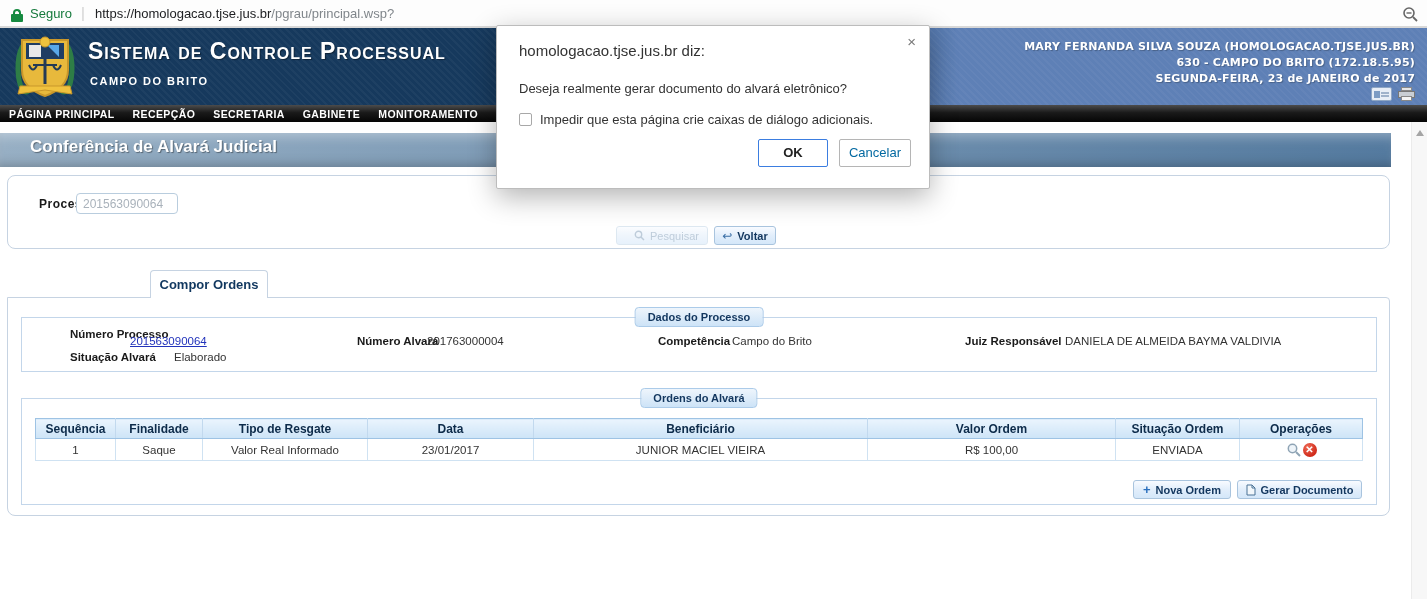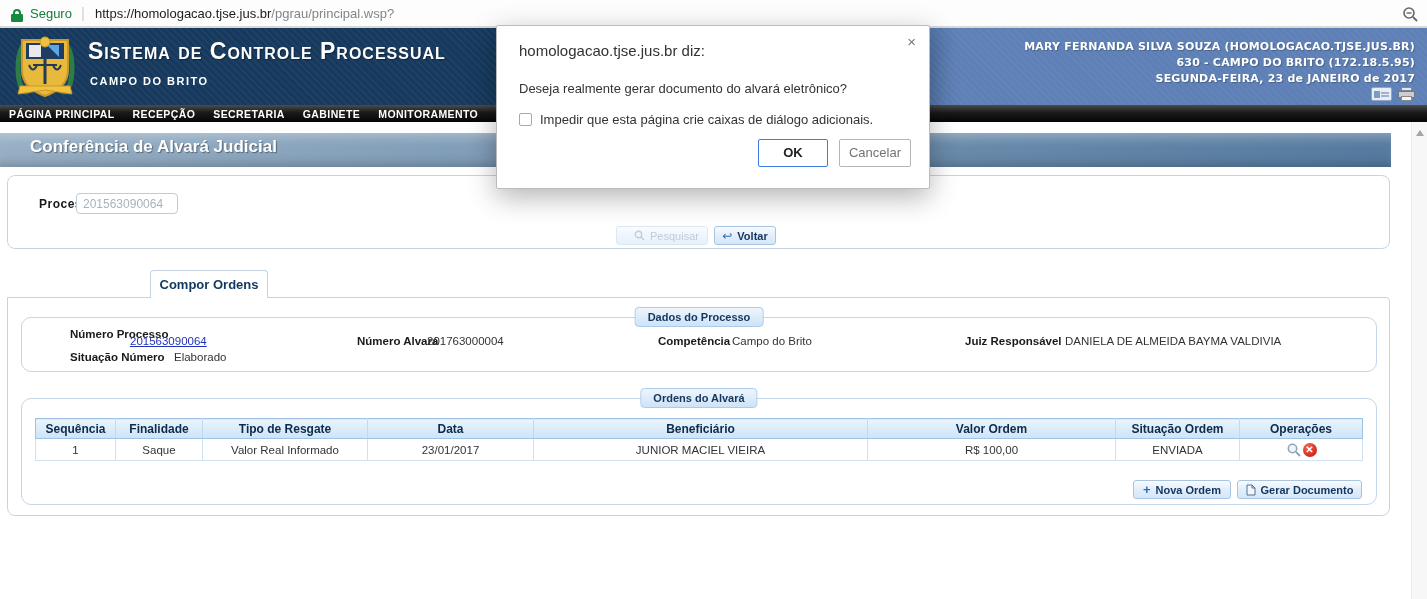--- a/index.html
+++ b/index.html
@@ -83,21 +83,21 @@
   #tab-informacoes { left:7px; width:141px; background:linear-gradient(#f4f8fc,#cfdeed);
     border:1px solid #b5c9dc; box-shadow:1px -1px 2px rgba(0,0,0,.08); }
   #tab-compor { left:150px; width:118px; background:#fff; border:1px solid #c6d3e2;
     border-bottom:none; height:28px; z-index:3; }
 
   
   #content-panel { left:7px; top:297px; width:1383px; height:219px; background:#fff;
     border:1px solid #c6d3e2; border-radius:0 4px 8px 8px; }
 
   .fieldset { position:absolute; left:13px; width:1356px; border:1px solid #c3d6ea;
-    border-radius:10px; background:#fff; }
+    border-radius:0; background:#fff; }
   #fs-dados { top:19px; height:55px; }
   #fs-ordens { top:100px; height:107px; }
   .legend { position:absolute; top:-11px; left:50%; transform:translateX(-50%);
     background:linear-gradient(#eef5fc,#cde3f7); border:1px solid #abcbe9; border-radius:4px;
     padding:3px 12px; font-weight:bold; font-size:11px; color:#12365e; white-space:nowrap; }
 
   .fld-label { position:absolute; font-weight:bold; font-size:11.5px; color:#1a1a1a; white-space:nowrap; }
   .fld-value { position:absolute; font-size:11.5px; color:#333; white-space:nowrap; }
   a.proc-link { color:#2233bb; text-decoration:underline; cursor:pointer; }
 
@@ -127,21 +127,21 @@
     box-shadow:0 8px 28px rgba(0,0,0,.3); }
   #dlg-title { position:absolute; left:22px; top:16px; font-size:15px; color:#333; }
   #dlg-close { position:absolute; right:13px; top:7px; font-size:15px; color:#7a7a7a; cursor:pointer; }
   #dlg-message { position:absolute; left:22px; top:55px; font-size:13px; color:#333; }
   #dlg-checkbox { position:absolute; left:22px; top:87px; width:13px; height:13px;
     border:1px solid #a8a8a8; border-radius:2px; background:#fff; cursor:pointer; }
   #dlg-checkbox-label { position:absolute; left:43px; top:86px; font-size:13px; color:#333; }
   .dlg-btn { position:absolute; top:113px; height:28px; background:#fff; border-radius:2px;
     font-size:13px; text-align:center; line-height:26px; cursor:pointer; }
   #dlg-ok { left:261px; width:70px; border:1px solid #3b7de0; font-weight:bold; color:#222; }
-  #dlg-cancel { left:342px; width:72px; border:1px solid #b5b5b5; color:#737373; }
+  #dlg-cancel { left:342px; width:72px; border:1px solid #b5b5b5; color:#0369a1; }
 
   
   #scrollbar { left:1411px; top:122px; width:16px; height:477px; background:#f7f7f7;
     border-left:1px solid #ebebeb; }
   #scroll-up { position:absolute; left:0; top:4px; width:16px; height:14px; display:flex;
     align-items:center; justify-content:center; cursor:pointer; }
   #scroll-up .tri { width:0; height:0; border-left:4px solid transparent;
     border-right:4px solid transparent; border-bottom:6px solid #a4a4a4; }
 
   svg { display:block; }
@@ -236,21 +236,21 @@
   <div id="tab-compor" class="tab">
     <span>Compor Ordens</span>
   </div>
 
   <div id="content-panel" class="abs">
 
     <div id="fs-dados" class="fieldset">
       <div class="legend">Dados do Processo</div>
       <span class="fld-label" style="left:48px; top:10px;">Número Processo</span>
       <a class="fld-value proc-link" style="left:108px; top:17px;">201563090064</a>
-      <span class="fld-label" style="left:48px; top:33px;">Situação Número</span>
+      <span class="fld-label" style="left:48px; top:33px;">Situação Alvará</span>
       <span class="fld-value" style="left:108px; top:33px;padding-left:44px;">Elaborado</span>
       <span class="fld-label" style="left:335px; top:17px;">Número Alvará</span>
       <span class="fld-value" style="left:405px; top:17px;">201763000004</span>
       <span class="fld-label" style="left:636px; top:17px;">Competência</span>
       <span class="fld-value" style="left:710px; top:17px;">Campo do Brito</span>
       <span class="fld-label" style="left:943px; top:17px;">Juiz Responsável</span>
       <span class="fld-value" style="left:1043px; top:17px;">DANIELA DE ALMEIDA BAYMA VALDIVIA</span>
     </div>
 
     <div id="fs-ordens" class="fieldset">

